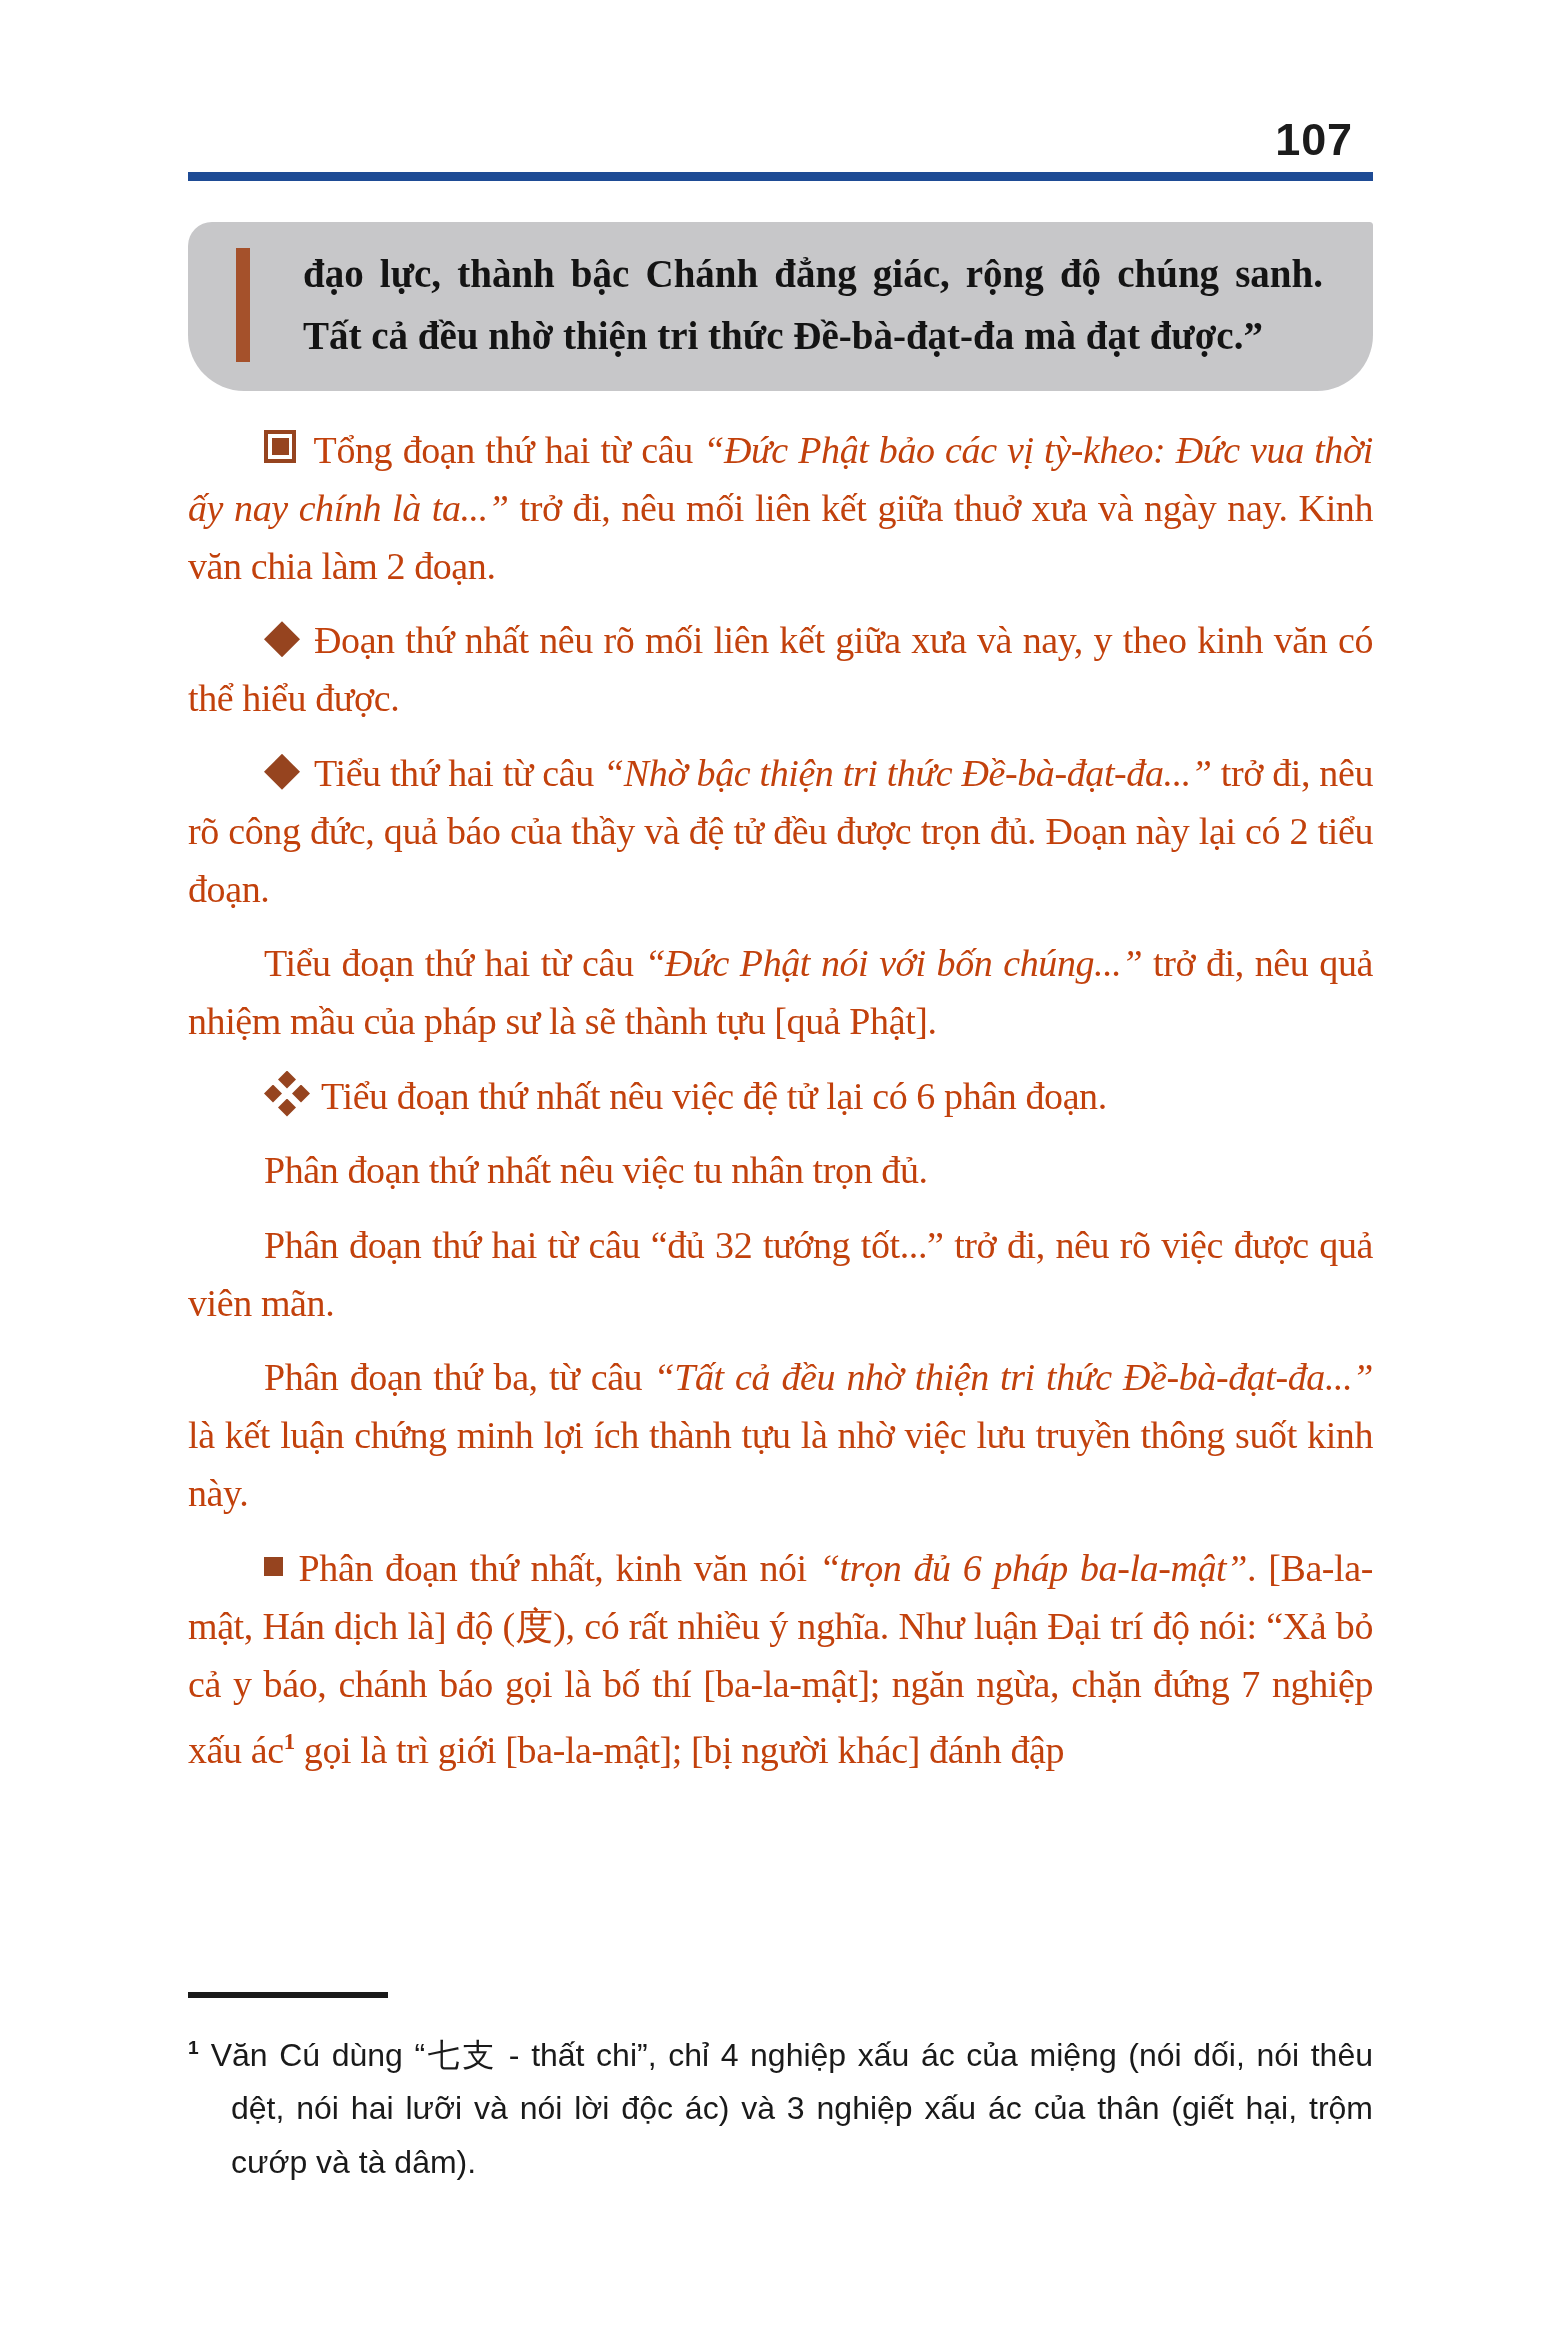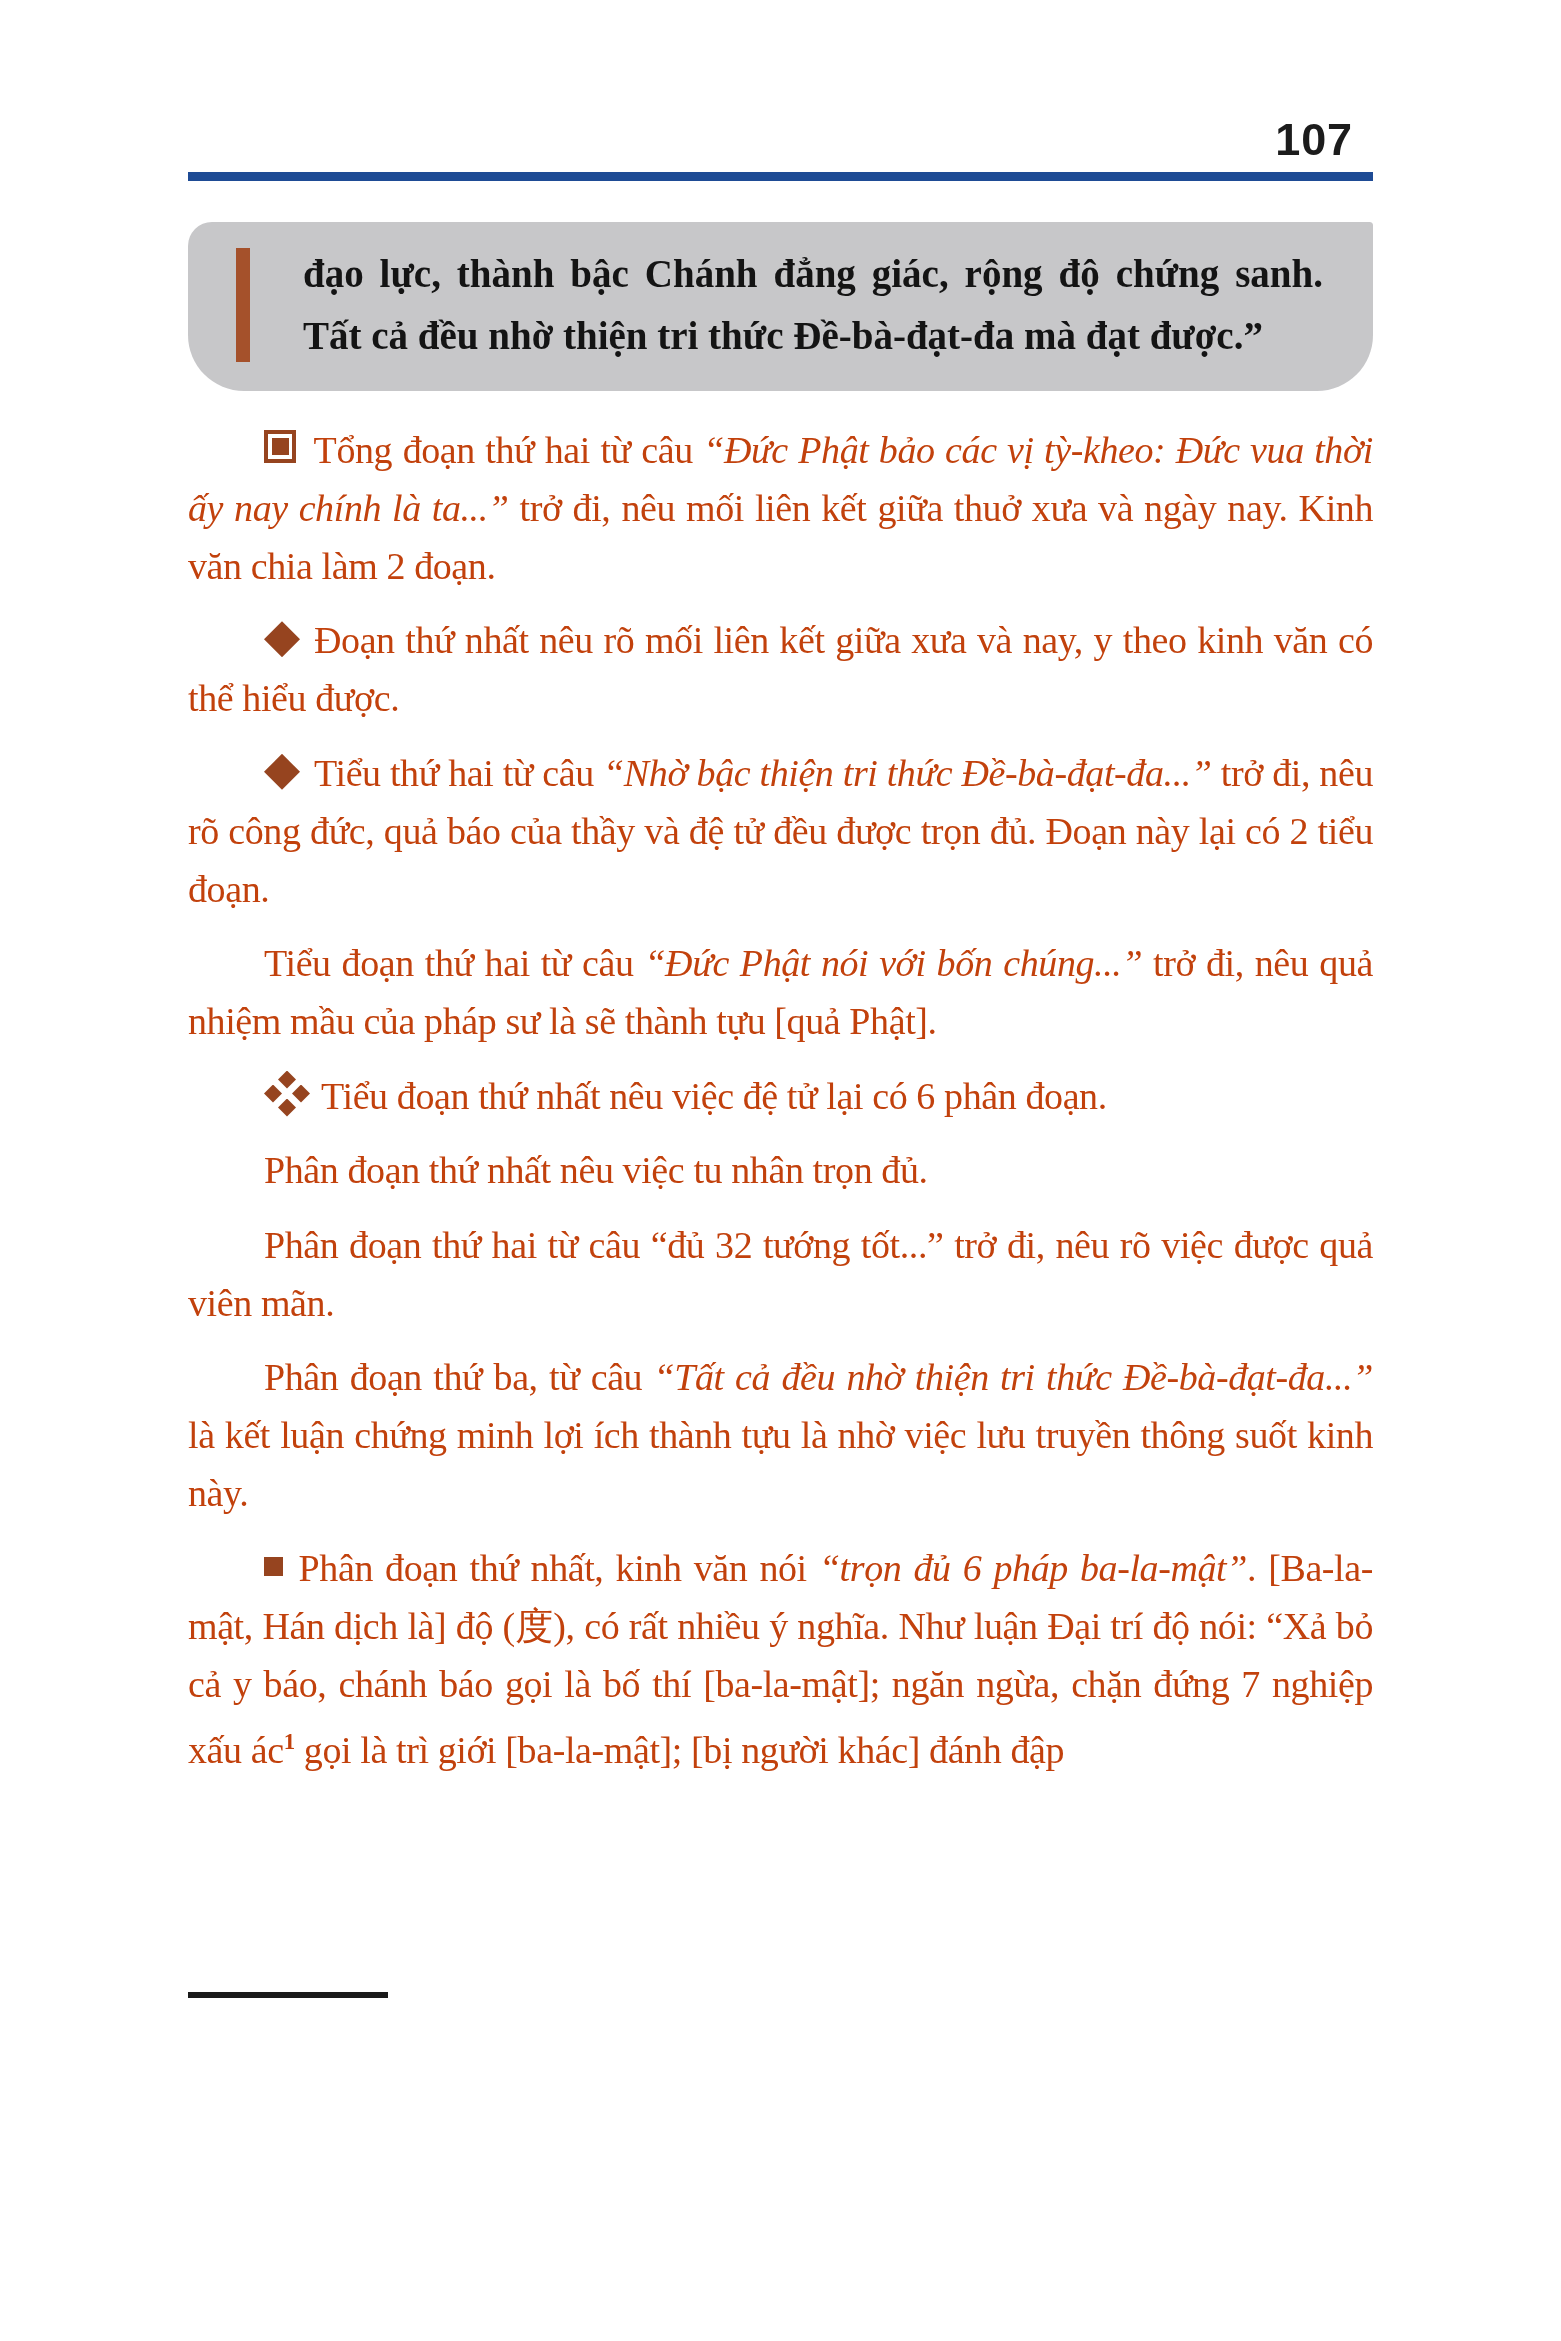--- a/index.html
+++ b/index.html
@@ -106,35 +106,38 @@
 
 
   <div class="page-number">107</div>
 
   <div class="header-rule"></div>
 
   <div class="content">
 
     <div class="quote-box">
       <span class="quote-bar"></span>
-      <div class="quote-text">đạo lực, thành bậc Chánh đẳng giác, rộng độ chứng sanh. Tất cả đều nhờ thiện tri thức Đề-bà-đạt-đa mà đạt được.”</div>
+      <div class="quote-text">đạo lực, thành bậc Chánh đẳng giác, rộng độ chúng sanh. Tất cả đều nhờ thiện tri thức Đề-bà-đạt-đa mà đạt được.”</div>
     </div>
 
     <div>
         <p class="para"><span class="bullet-boxed"></span><span>Tổng đoạn thứ hai từ câu </span><span class="it">“Đức Phật bảo các vị tỳ-kheo: Đức vua thời ấy nay chính là ta...”</span><span> trở đi, nêu mối liên kết giữa thuở xưa và ngày nay. Kinh văn chia làm 2 đoạn.</span></p>
         <p class="para"><span class="bullet-diamond"></span><span>Đoạn thứ nhất nêu rõ mối liên kết giữa xưa và nay, y theo kinh văn có thể hiểu được.</span></p>
         <p class="para"><span class="bullet-diamond"></span><span>Tiểu thứ hai từ câu </span><span class="it">“Nhờ bậc thiện tri thức Đề-bà-đạt-đa...”</span><span> trở đi, nêu rõ công đức, quả báo của thầy và đệ tử đều được trọn đủ. Đoạn này lại có 2 tiểu đoạn.</span></p>
         <p class="para"><span>Tiểu đoạn thứ hai từ câu </span><span class="it">“Đức Phật nói với bốn chúng...”</span><span> trở đi, nêu quả nhiệm mầu của pháp sư là sẽ thành tựu [quả Phật].</span></p>
         <p class="para"><span class="bullet-quad"><span class="q-top"></span><span class="q-left"></span><span class="q-right"></span><span class="q-bottom"></span></span><span>Tiểu đoạn thứ nhất nêu việc đệ tử lại có 6 phân đoạn.</span></p>
         <p class="para"><span>Phân đoạn thứ nhất nêu việc tu nhân trọn đủ.</span></p>
         <p class="para"><span>Phân đoạn thứ hai từ câu “đủ 32 tướng tốt...” trở đi, nêu rõ việc được quả viên mãn.</span></p>
         <p class="para"><span>Phân đoạn thứ ba, từ câu </span><span class="it">“Tất cả đều nhờ thiện tri thức Đề-bà-đạt-đa...”</span><span> là kết luận chứng minh lợi ích thành tựu là nhờ việc lưu truyền thông suốt kinh này.</span></p>
         <p class="para"><span class="bullet-small"></span><span>Phân đoạn thứ nhất, kinh văn nói </span><span class="it">“trọn đủ 6 pháp ba-la-mật”</span><span>. [Ba-la-mật, Hán dịch là] độ (度), có rất nhiều ý nghĩa. Như luận Đại trí độ nói: “Xả bỏ cả y báo, chánh báo gọi là bố thí [ba-la-mật]; ngăn ngừa, chặn đứng 7 nghiệp xấu ác</span><sup class="ftn-ref">1</sup><span> gọi là trì giới [ba-la-mật]; [bị người khác] đánh đập</span></p>
       </div>
 
   </div>
 
   <div class="footnote">
     <div class="footnote-rule"></div>
+    <div class="footnote-body">
+      <span class="footnote-marker">1</span><span>Văn Cú dùng “七支 - thất chi”, chỉ 4 nghiệp xấu ác của miệng (nói dối, nói thêu dệt, nói hai lưỡi và nói lời độc ác) và 3 nghiệp xấu ác của thân (giết hại, trộm cướp và tà dâm).</span>
+    </div>
   </div>
 
 </div>
 
 
 </body></html>

